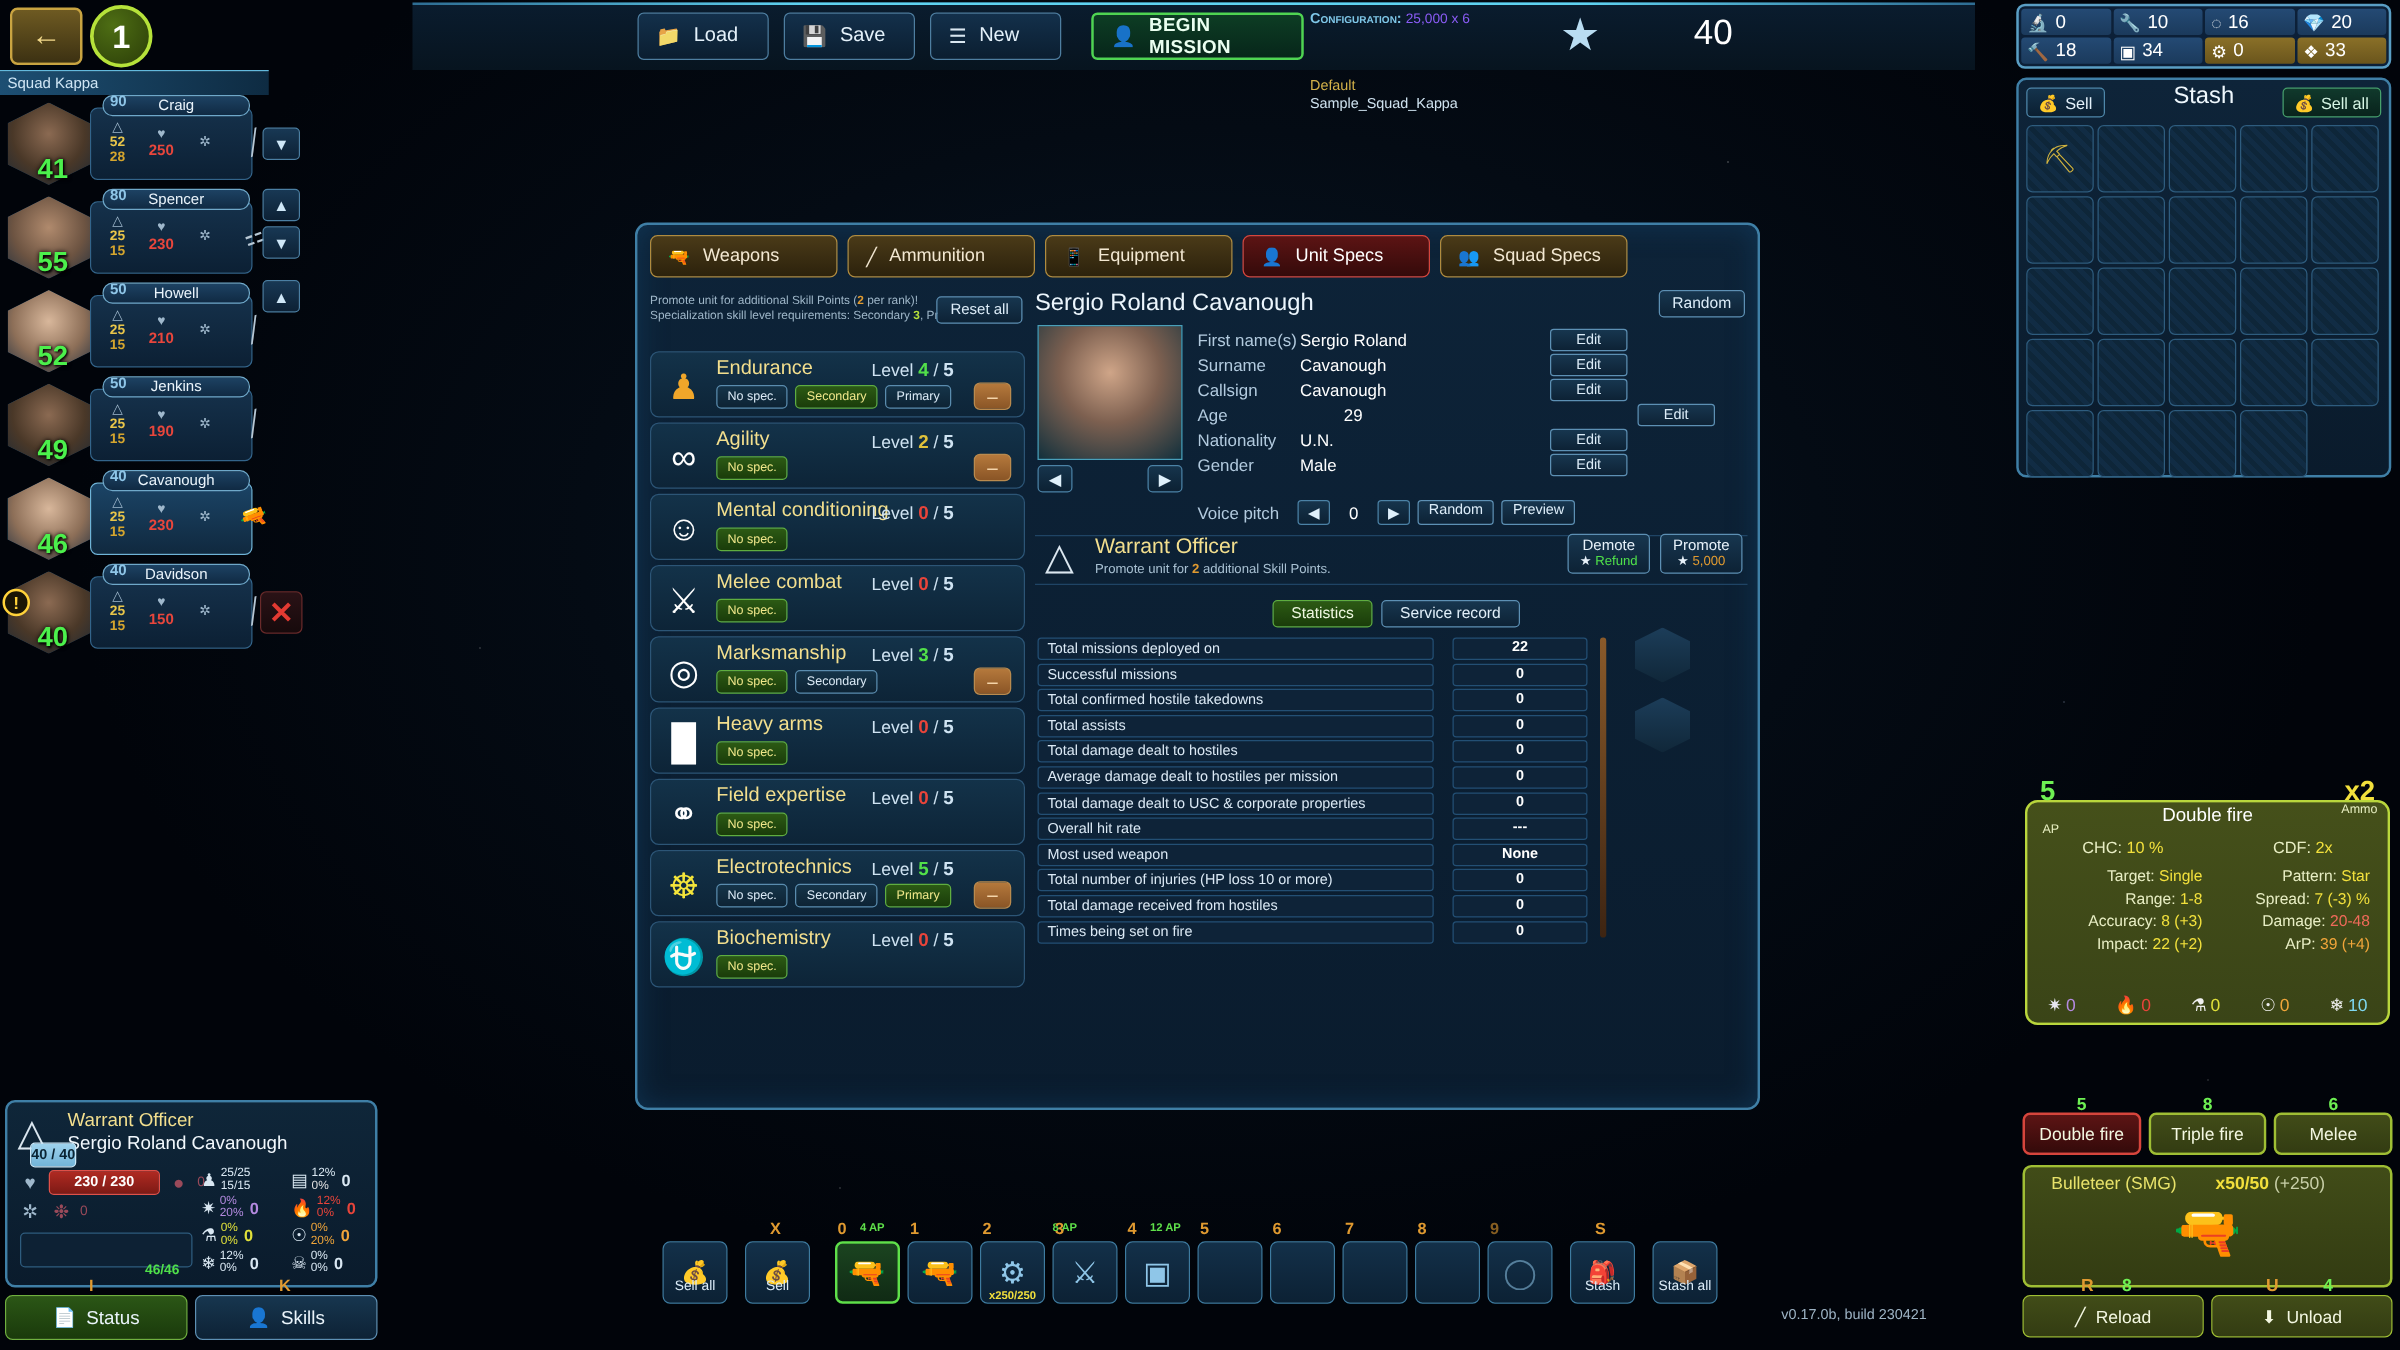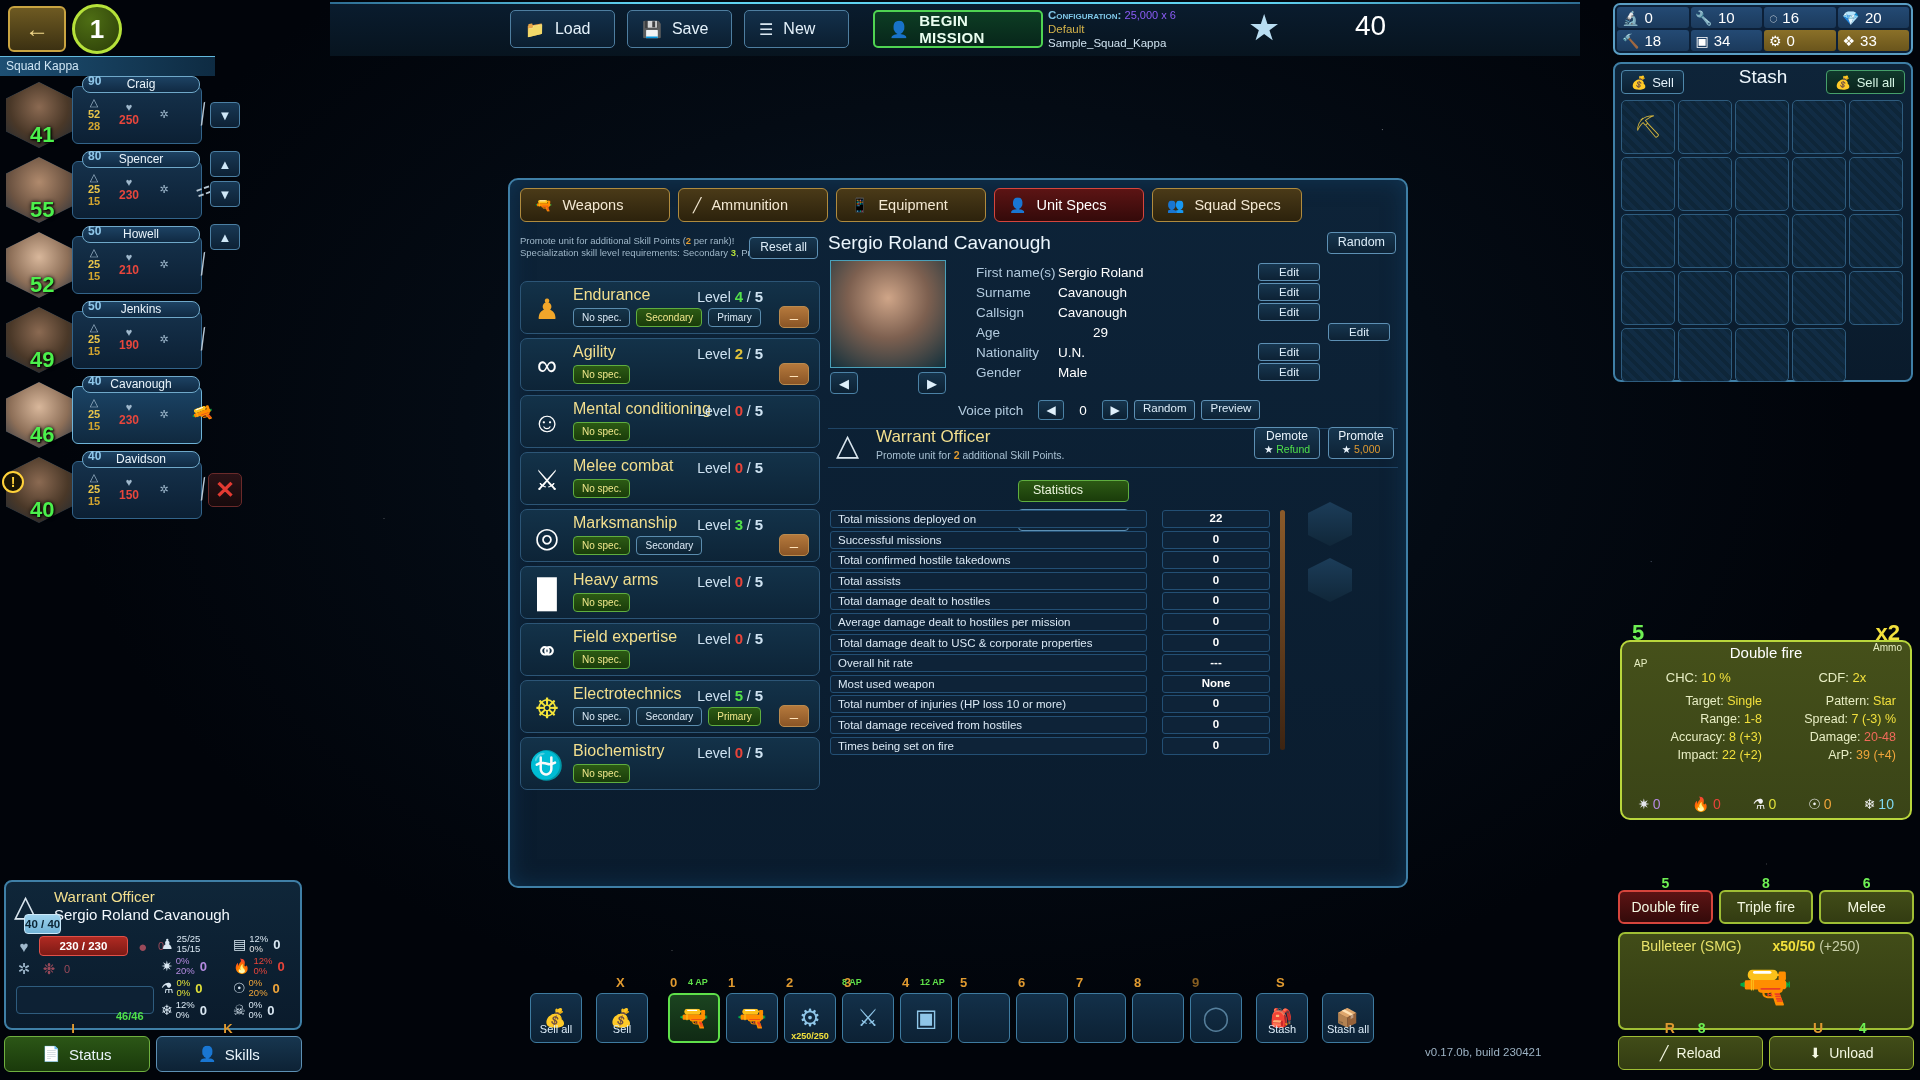--- a/index.html
+++ b/index.html
@@ -45,21 +45,21 @@
       border-top:1px solid #63b9dd; font-size:12px; padding:2px 6px; color:#cfe6f5;}
   .tbtn { position:absolute; top:10px; height:38px; border:1px solid #4e7ea0; border-radius:5px;
       background:linear-gradient(180deg,#13304b,#0b1e30);
       display:flex;align-items:center;gap:10px;padding:0 14px;font-size:16px;color:#e4f1fa;}
   .tbtn .ic{font-size:16px;opacity:.95;}
   .begin { border:2px solid #4fd452; background:linear-gradient(180deg,#0d3d24,#07261a);
       color:#eafff0;font-weight:bold;font-size:15px;letter-spacing:.3px;}
   .cfg { position:absolute; left:1048px; top:8px; font-size:11.5px; line-height:14px;}
   .cfg .k{color:#7fc7e8;font-variant:small-caps;font-weight:bold;}
   .cfg .v{color:#8b5cf6;font-weight:normal;font-size:11px;}
-  .cfg .d{color:#d4b24a;}
+  .cfg .d{color:#d4b24a;margin-top:40px;}
   .cfg .s{color:#cfe2ef;}
   .starbig{position:absolute;left:1248px;top:8px;font-size:36px;color:#b9ddf2;line-height:40px;}
   .credits{position:absolute;left:1355px;top:10px;font-size:28px;color:#fff;}
 
   
   .resgrid{position:absolute;left:1613px;top:3px;width:300px;height:52px;
       border:2px solid #5a9ec4;border-radius:7px;background:#0c2038;
       display:grid;grid-template-columns:repeat(4,1fr);grid-template-rows:1fr 1fr;gap:2px;padding:2px;}
   .res{display:flex;align-items:center;gap:5px;padding:0 5px;font-size:15px;color:#fff;
       background:linear-gradient(180deg,#244a74,#1b3a5c);border-radius:3px;}
@@ -146,21 +146,21 @@
   .rightcol{position:absolute;left:318px;top:52px;width:570px;height:648px;}
   .unitname{font-size:19px;color:#ecf6fd;}
   .randombtn{position:absolute;right:2px;top:0;height:22px;border:1px solid #5d90b4;border-radius:4px;
       background:linear-gradient(180deg,#17364f,#0d2235);color:#dcecf8;font-size:12.5px;padding:2px 10px;}
   .idbox{position:absolute;left:0;top:28px;width:570px;height:140px;}
   .portrait{position:absolute;left:2px;top:0;width:116px;height:108px;border:1px solid #49a0b9;
       background:radial-gradient(circle at 50% 35%,#cfa588 0%,#7d6050 45%,#12303c 100%);}
   .parrow{position:absolute;top:112px;width:28px;height:22px;border:1px solid #4b82a6;border-radius:4px;
       background:linear-gradient(180deg,#16344c,#0c2133);display:flex;align-items:center;justify-content:center;
       color:#dff0fb;font-size:13px;}
-  .frow{position:absolute;left:148px;display:flex;align-items:center;height:20px;font-size:13.5px;}
+  .frow{position:absolute;left:130px;display:flex;align-items:center;height:20px;font-size:13.5px;}
   .fk{width:82px;color:#b2cade;}
   .fv{width:200px;color:#fff;}
   .editb{width:62px;height:18px;border:1px solid #5d90b4;border-radius:3px;
       background:linear-gradient(180deg,#17364f,#0d2235);color:#dcecf8;font-size:11.5px;
       display:flex;align-items:center;justify-content:center;}
 
   .voicerow{position:absolute;left:130px;top:168px;display:flex;align-items:center;gap:6px;font-size:13.5px;}
   .vbtn{width:26px;height:20px;border:1px solid #4b82a6;border-radius:3px;
       background:linear-gradient(180deg,#16344c,#0c2133);display:flex;align-items:center;
       justify-content:center;color:#dff0fb;font-size:12px;}
@@ -172,21 +172,21 @@
   .rankicon{position:absolute;left:8px;top:-2px;font-size:30px;color:#dbe7f0;}
   .ranktitle{position:absolute;left:48px;top:-2px;font-size:17px;color:#f3df8e;}
   .ranksub{position:absolute;left:48px;top:20px;font-size:10.5px;color:#a8c0d2;}
   .ranksub .o{color:#e09a30;font-weight:bold;}
   .rbtn{position:absolute;top:-2px;width:66px;height:32px;border:1px solid #5d90b4;border-radius:4px;
       background:linear-gradient(180deg,#17364f,#0d2235);text-align:center;font-size:12px;color:#e8f2fa;
       padding-top:2px;line-height:13px;}
   .rbtn .sm{font-size:10.5px;}
   .green{color:#4fe04a;} .orange{color:#e09a30;}
 
-  .sr-tabs{position:absolute;left:190px;top:248px;display:flex;gap:7px;flex-direction:column;}
+  .sr-tabs{position:absolute;left:190px;top:248px;display:flex;gap:7px;}
   .srt{height:22px;border:1px solid #5d90b4;border-radius:4px;padding:2px 14px;font-size:12.5px;
       background:linear-gradient(180deg,#17364f,#0d2235);color:#e0eef8;}
   .srt.on{border-color:#5fae3f;background:linear-gradient(180deg,#2c5a14,#1a3c0a);color:#eef7e0;}
 
   .stattbl{position:absolute;left:2px;top:278px;width:440px;}
   .srow{display:flex;gap:15px;margin-bottom:2.6px;}
   .slbl{flex:1;height:18px;border:1px solid #234f74;border-radius:3px;background:#0e2338;
       font-size:11.5px;padding:1px 7px;color:#dbe9f5;line-height:15px;}
   .sval{width:108px;height:18px;border:1px solid #234f74;border-radius:3px;background:#0e2338;
       font-size:11.5px;text-align:center;color:#fff;line-height:15px;font-weight:bold;}

